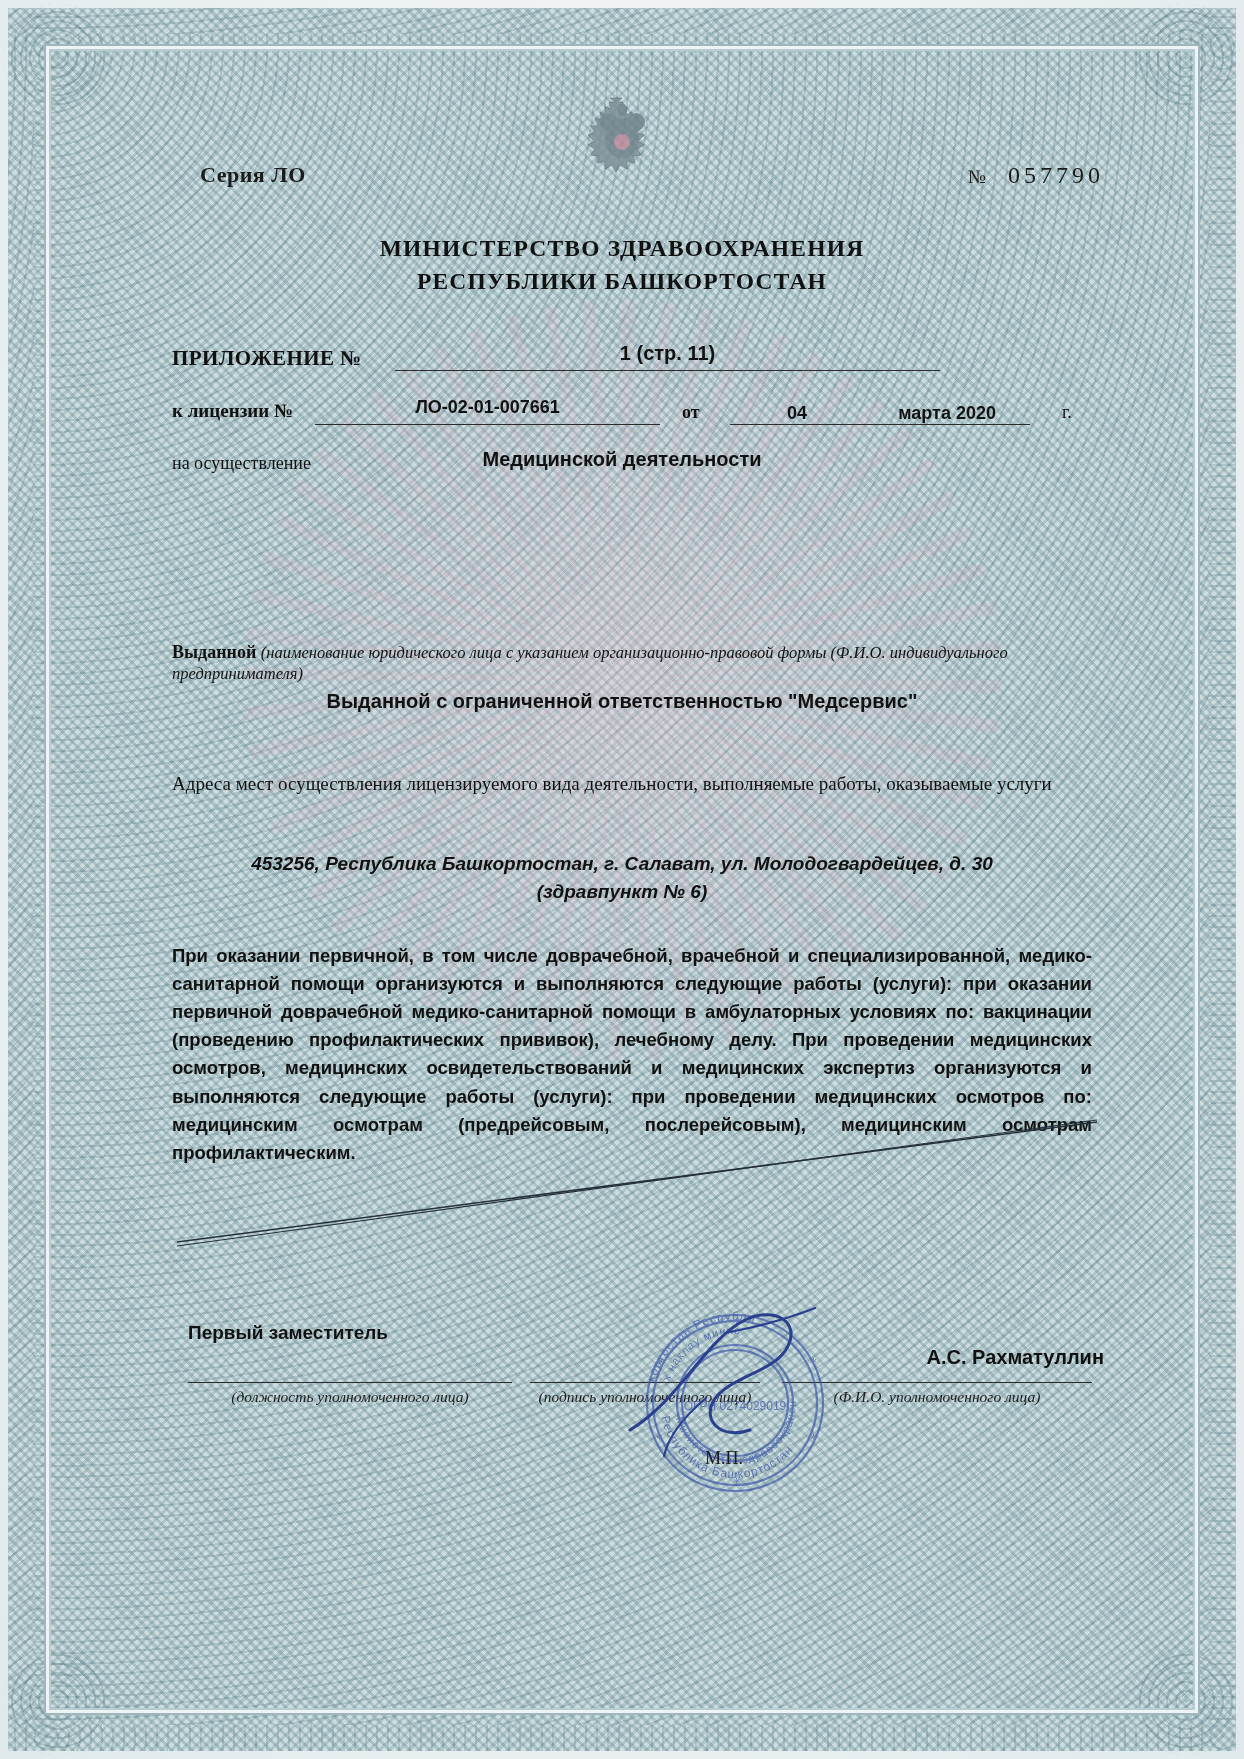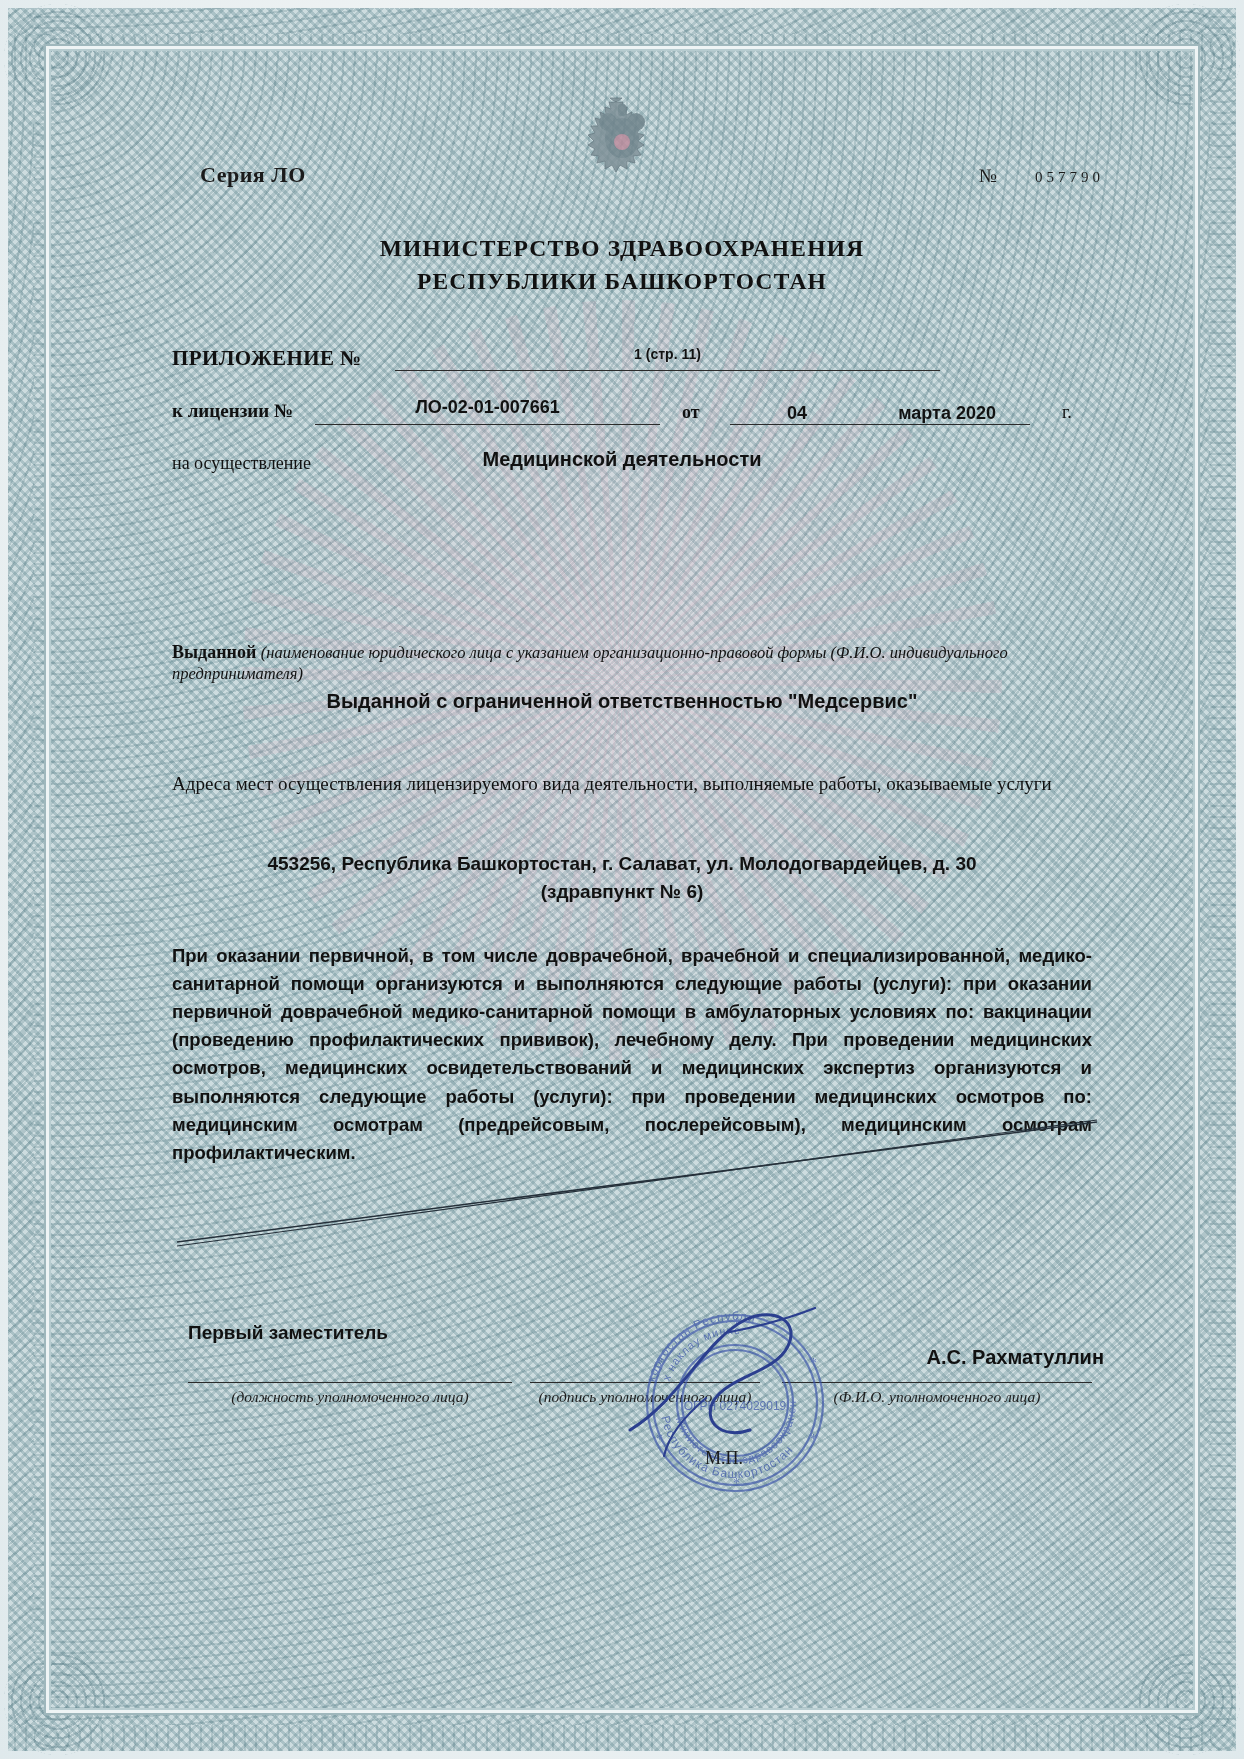--- a/index.html
+++ b/index.html
@@ -117,22 +117,22 @@
     right: 30px;
     top: 92px;
     font-size: 22px;
     color: #1b1b1b;
     white-space: nowrap;
   }
   .numberbox .no { font-size: 19px; }
   .numberbox .digits {
     font-weight: normal;
     letter-spacing: 4px;
-    margin-left: 38px;
-    font-size: 15px;
+    margin-left: 22px;
+    font-size: 24px;
   }
 
   .ministry {
     position: absolute;
     left: 0;
     top: 162px;
     width: 100%;
     text-align: center;
     font-size: 23.5px;
     font-weight: bold;
@@ -150,21 +150,21 @@
   }
   .fill-pril {
     left: 285px; top: 272px; width: 545px;
     border-bottom: 1.4px solid #2b2b2b;
     height: 28px;
     text-align: center;
   }
   .fill-pril span {
     font-family: "Liberation Sans", sans-serif;
     font-weight: bold;
-    font-size: 14px;
+    font-size: 20px;
   }
 
   .lbl-lic { left: 62px; top: 330px; font-size: 19px; font-weight: bold; }
   .fill-lic {
     left: 205px; top: 326px; width: 345px;
     border-bottom: 1.4px solid #2b2b2b; height: 28px; text-align: center;
   }
   .fill-lic span { font-family: "Liberation Sans", sans-serif; font-weight: bold; font-size: 18px; }
   .lbl-ot { left: 572px; top: 332px; font-size: 18px; font-weight: bold; }
   .fill-date {
@@ -215,20 +215,21 @@
     font-size: 19px;
     line-height: 1.45;
   }
   .addr-value {
     left: 40px; top: 780px; width: 944px;
     text-align: center;
     font-family: "Liberation Sans", sans-serif;
     font-weight: bold;
     font-size: 19px;
     line-height: 1.45;
+    font-style: italic;
   }
 
   .works {
     left: 62px; top: 872px; width: 920px;
     font-family: "Liberation Sans", sans-serif;
     font-weight: bold;
     font-size: 18.5px;
     line-height: 1.52;
     text-align: justify;
     color: #111;

